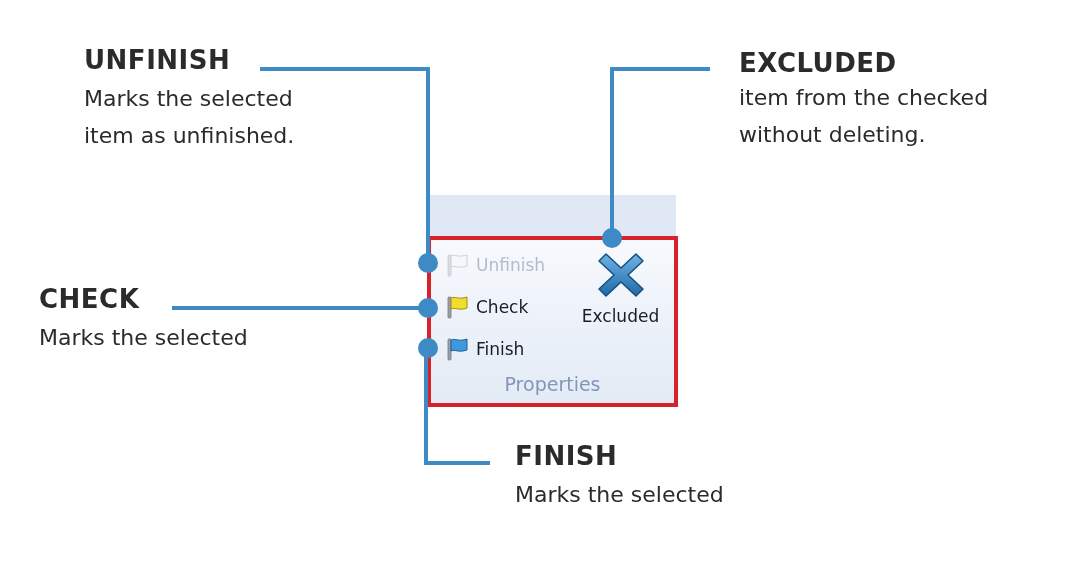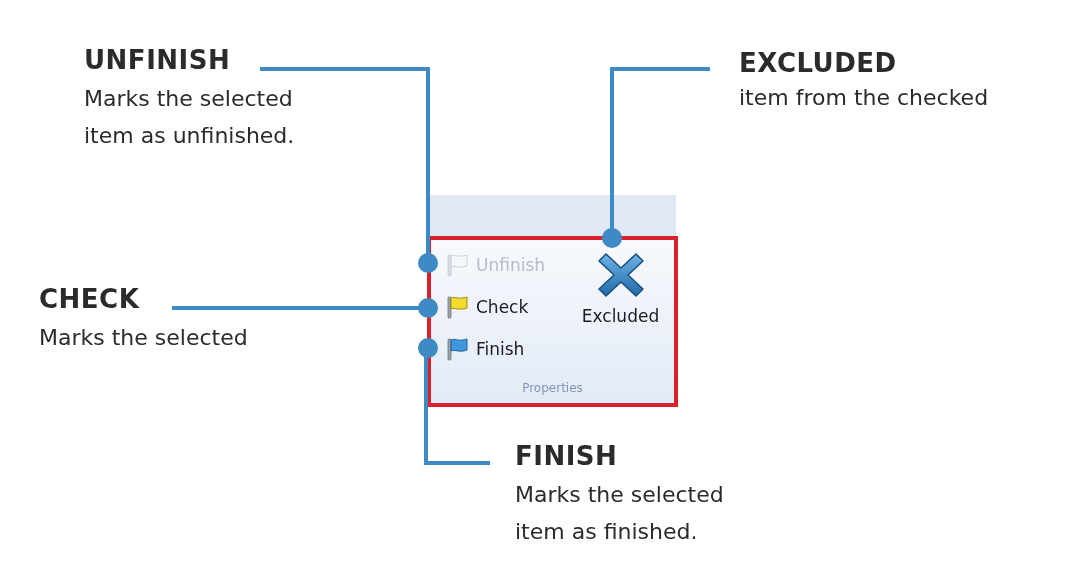--- a/index.html
+++ b/index.html
@@ -45,46 +45,46 @@
     .excluded-btn {
       position: absolute; left: 142px; top: 10px; width: 95px; height: 90px;
       display: flex; flex-direction: column; align-items: center;
     }
     .excluded-btn .label {
       font-family: "DejaVu Sans", sans-serif; font-size: 17px; color: #1b1b2a;
       margin-top: 6px;
     }
     .group-label {
       position: absolute; left: 0; right: 0; bottom: 8px; text-align: center;
-      font-family: "DejaVu Sans", sans-serif; font-size: 12px; color: #8196b8;
+      font-family: "DejaVu Sans", sans-serif; font-size: 19px; color: #8196b8;
     }
   </style>
 </head>
 <body>
 
 <div class="callout" style="left:84px; top:44px;">
   <div class="title">UNFINISH</div>
   <div class="desc" style="margin-top:4px;">Marks the selected</div>
   <div class="desc">item as unfinished.</div>
 </div>
 
 <div class="callout" style="left:739px; top:47px;">
   <div class="title">EXCLUDED</div>
   <div class="desc">item from the checked</div>
+  <div class="desc">without deleting.</div>
 </div>
 
 <div class="callout" style="left:39px; top:283px;">
   <div class="title">CHECK</div>
   <div class="desc" style="margin-top:4px;">Marks the selected</div>
 </div>
 
 <div class="callout" style="left:515px; top:440px;">
   <div class="title">FINISH</div>
   <div class="desc" style="margin-top:4px;">Marks the selected</div>
-  <div class="desc">item as finished.</div>
 </div>
 
 <div class="ribbon-top"></div>
 <div class="ribbon-group">
   <div class="rbtn disabled" style="left:14px; top:12px;">
     <svg class="flag" viewBox="0 0 26 26">
       <rect x="3" y="3" width="3" height="21" rx="1" fill="#d8dde4" stroke="#c4cad3" stroke-width="0.8"></rect>
       <path d="M6 4 C10 2,14 6,22 3 L22 14 C14 17,10 13,6 15 Z" fill="#f6f7f9" stroke="#ccd2da" stroke-width="1"></path>
     </svg>
     <span>Unfinish</span>

